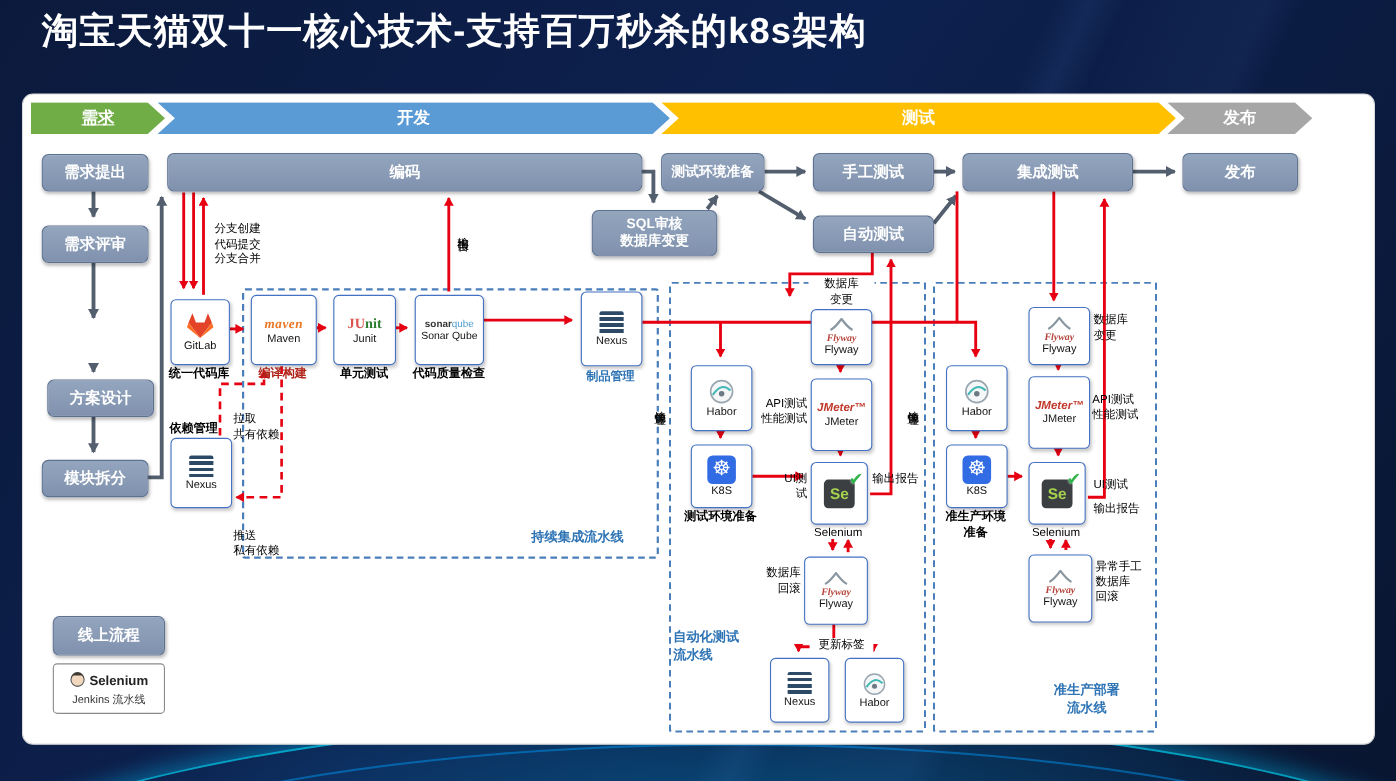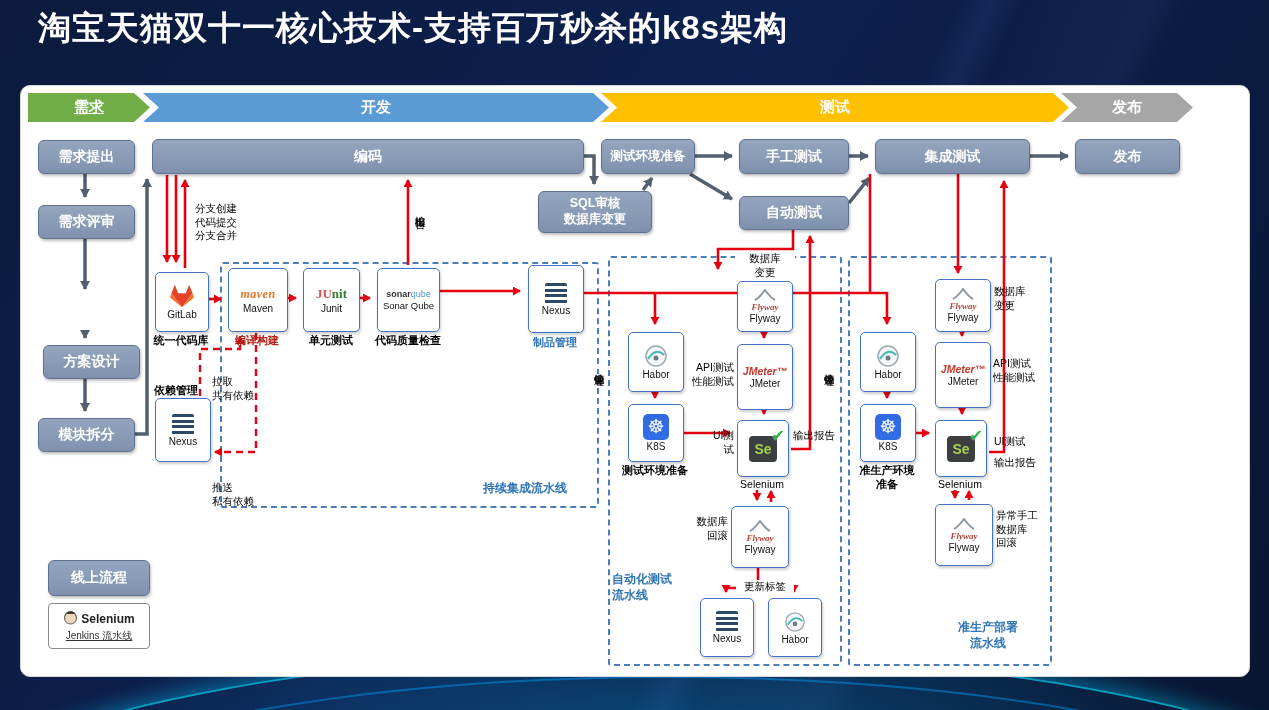--- a/index.html
+++ b/index.html
@@ -46,21 +46,21 @@
   .flylogo{font:italic 700 9px "Liberation Serif","DejaVu Serif",serif;color:#b5433a;}
   .logo-jmeter{font:italic 800 10.5px "Liberation Sans",sans-serif;color:#c0392b;text-align:right;}
   .se-icon{width:28px;height:26px;background:#3b3f42;color:#a6d34e;font-weight:800;font-size:14px;
     display:flex;align-items:center;justify-content:center;border-radius:4px;position:relative;}
   .se-check{position:absolute;top:-10px;right:-8px;color:#2fb34a;font-size:16px;font-weight:800;text-shadow:0 0 2px #fff;}
   .k8s-icon{width:26px;height:26px;background:#326ce5;color:#fff;border-radius:5px;font-size:19px;line-height:26px;text-align:center;}
   .nexus-icon{width:22px;height:21px;background:repeating-linear-gradient(#2c4a66 0 3px,#ffffff 3px 5.5px);border-radius:2px;}
   .jbox{position:absolute;left:48px;top:603px;width:100px;height:44px;background:#fff;border:1.6px solid #8a8a8a;border-radius:4px;
     display:flex;flex-direction:column;align-items:center;justify-content:center;z-index:3;}
   .jrow{display:flex;align-items:center;gap:3px;font-weight:700;font-size:12px;color:#222;}
-  .jcap{font-size:10px;color:#333;text-decoration:underline;}
+  .jcap{font-size:10px;color:#333;}
 </style>
 </head>
 <body>
 
 <div class="stage">
   <div class="arc arc1"></div>
   <div class="arc arc2"></div>
   <h1 class="title">淘宝天猫双十一核心技术-支持百万秒杀的k8s架构</h1>
   <div class="panel"></div>
 

